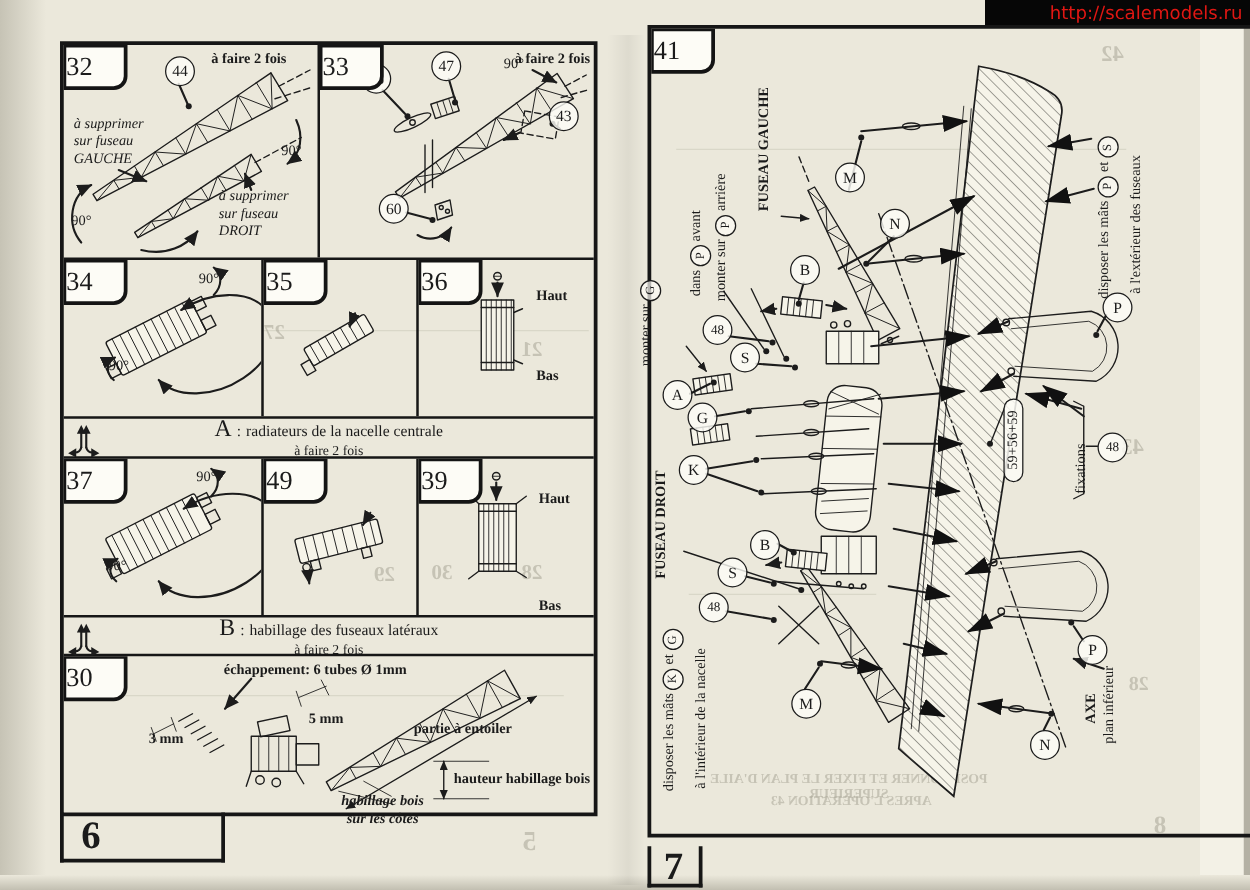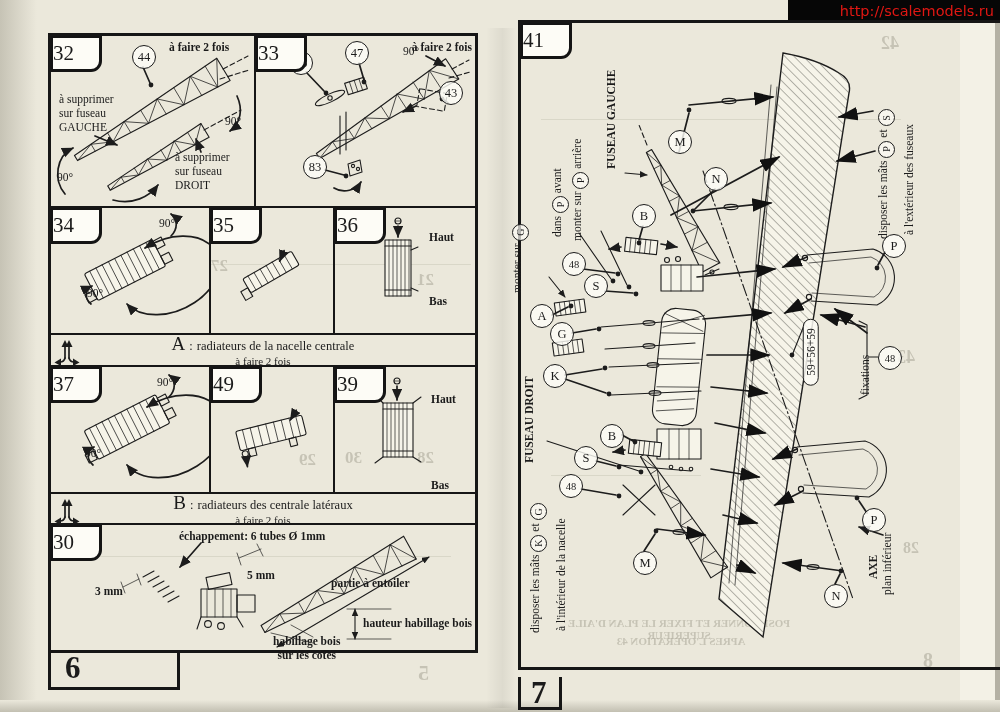--- a/index.html
+++ b/index.html
@@ -26,21 +26,21 @@
   .pgnum{font-size:31px;font-weight:bold;line-height:1;}
   
   .hline{position:absolute;left:0;width:100%;height:2px;background:#161616;}
   .vline{position:absolute;width:2px;background:#161616;}
   
   .numbox{position:absolute;width:46px;height:31px;background:#fdfcf6;border:2px solid #141414;
      border-right-width:3px;border-bottom-width:3px;border-bottom-right-radius:11px;
      display:flex;align-items:center;justify-content:flex-start;font-size:21px;z-index:5;}
   
   .lbl{position:absolute;font-size:11.5px;line-height:1.22;z-index:4;}
-  .ml{white-space:pre-line;}
+  .ml{white-space:pre-line;font-style:italic;}
   .b{font-weight:bold;}
   .circ{position:absolute;width:22px;height:22px;border:1.6px solid #1b1b1b;border-radius:50%;
      background:rgba(253,252,246,.82);display:flex;align-items:center;justify-content:center;
      font-size:12.5px;z-index:4;}
   .c48{font-size:10.5px;}
   .ci{display:inline-flex;width:15px;height:15px;border:1.2px solid #1b1b1b;border-radius:50%;
      align-items:center;justify-content:center;font-size:10px;background:rgba(253,252,246,.7);
      vertical-align:-3px;}
   .vt{position:absolute;transform:rotate(-90deg);transform-origin:0 100%;
      white-space:nowrap;font-size:11.5px;z-index:4;}
@@ -204,21 +204,21 @@
     <div class="circ" style="left:238px;top:15px">
         <span>46</span>
       </div>
     <div class="circ" style="left:294px;top:5px">
         <span>47</span>
       </div>
     <div class="circ" style="left:388px;top:45px">
         <span>43</span>
       </div>
     <div class="circ" style="left:252px;top:119px">
-        <span>83</span>
+        <span>60</span>
       </div>
     <div class="lbl" style="left:352px;top:8px">90°</div>
     <div class="lbl b" style="left:345px;top:-1px;transform:translateY(2px);left:340px;top:2px;text-align:right;width:80px;left:341px">à faire 2 fois</div>
 
     <svg width="158" height="125" style="left:0;top:172px">
       <g transform="translate(74,62) rotate(-27)">
         <rect class="ln wh" x="-38" y="-15" width="76" height="30" rx="2"></rect>
         <path class="ln tn" d="M-32,-15 L-32,15 M-25,-15 L-25,15 M-18,-15 L-18,15 M-11,-15 L-11,15 M-4,-15 L-4,15 M3,-15 L3,15 M10,-15 L10,15 M17,-15 L17,15 M24,-15 L24,15 M31,-15 L31,15"></path>
         <rect class="ln" x="38" y="-13" width="9" height="9"></rect>
           <rect class="ln" x="38" y="4" width="9" height="9"></rect>
@@ -315,21 +315,21 @@
     <div class="bar" style="top:458px;height:29px">
       <svg class="baricon" width="22" height="28" style="left:10px">
         <path class="ln tk" d="M8,20 L8,8"></path>
           <path class="fl" d="M4.5,9 L8,2 L11.5,9 Z"></path>
         <path class="ln tk" d="M8,20 Q9,24 13,24"></path>
           <path class="fl" d="M12,20.5 L18.5,24.5 L12,28 Z"></path>
       </svg>
       <div class="txt">
         <span class="big">B</span>
         <span class="t1">:</span>
-        <span class="t1">radiateurs des centrale latéraux</span>
+        <span class="t1">habillage des fuseaux latéraux</span>
         <div class="t2">à faire 2 fois</div>
       </div>
       <svg class="baricon" width="22" height="28" style="right:10px;transform:scaleX(-1)">
         <path class="ln tk" d="M8,20 L8,8"></path>
           <path class="fl" d="M4.5,9 L8,2 L11.5,9 Z"></path>
         <path class="ln tk" d="M8,20 Q9,24 13,24"></path>
           <path class="fl" d="M12,20.5 L18.5,24.5 L12,28 Z"></path>
       </svg>
     </div>
 
@@ -352,21 +352,21 @@
         <path class="ln tn" d="M22,-5 L22,5 M44,-6.2 L44,6.2 M66,-7.4 L66,7.4 M88,-8.6 L88,8.6 M110,-9.8 L110,9.8 M132,-11 L132,11 M152,-12.2 L152,12.2"></path>
         <path class="ln tn" d="M0,4 L22,-5 L44,6.2 L66,-7.4 L88,8.6 L110,-9.8 L132,11 L152,-12.2 L168,13"></path>
       </g>
       <path class="ln" d="M226,122 L378,32" marker-start="url(#ah)" marker-end="url(#ah)"></path>
       <path class="ln" d="M304,84 L304,114" marker-start="url(#ah)" marker-end="url(#ah)"></path>
       <path class="ln tn" d="M296,84 L340,84 M296,114 L340,114"></path>
       <path class="ln tn" d="M262,112 L240,100 M262,118 L220,108"></path>
     </svg>
     <div class="lbl b" style="left:128px;top:493px">échappement: 6 tubes Ø 1mm</div>
     <div class="lbl b" style="left:196px;top:532px">5 mm</div>
-    <div class="lbl b" style="left:44px;top:548px">3 mm</div>
+    <div class="lbl b" style="left:68px;top:548px">3 mm</div>
     <div class="lbl b" style="left:280px;top:540px">partie à entoiler</div>
     <div class="lbl b" style="left:312px;top:580px">hauteur habillage bois</div>
     <div class="lbl b ml" style="left:222px;top:598px;text-align:center">habillage bois
 sur les côtés</div>
 
     <div class="ghost" style="left:160px;top:220px;font-size:17px">27</div>
     <div class="ghost" style="left:366px;top:234px;font-size:17px">21</div>
     <div class="ghost" style="left:248px;top:414px;font-size:17px">29</div>
     <div class="ghost" style="left:294px;top:412px;font-size:17px">30</div>
     <div class="ghost" style="left:366px;top:412px;font-size:17px">28</div>

